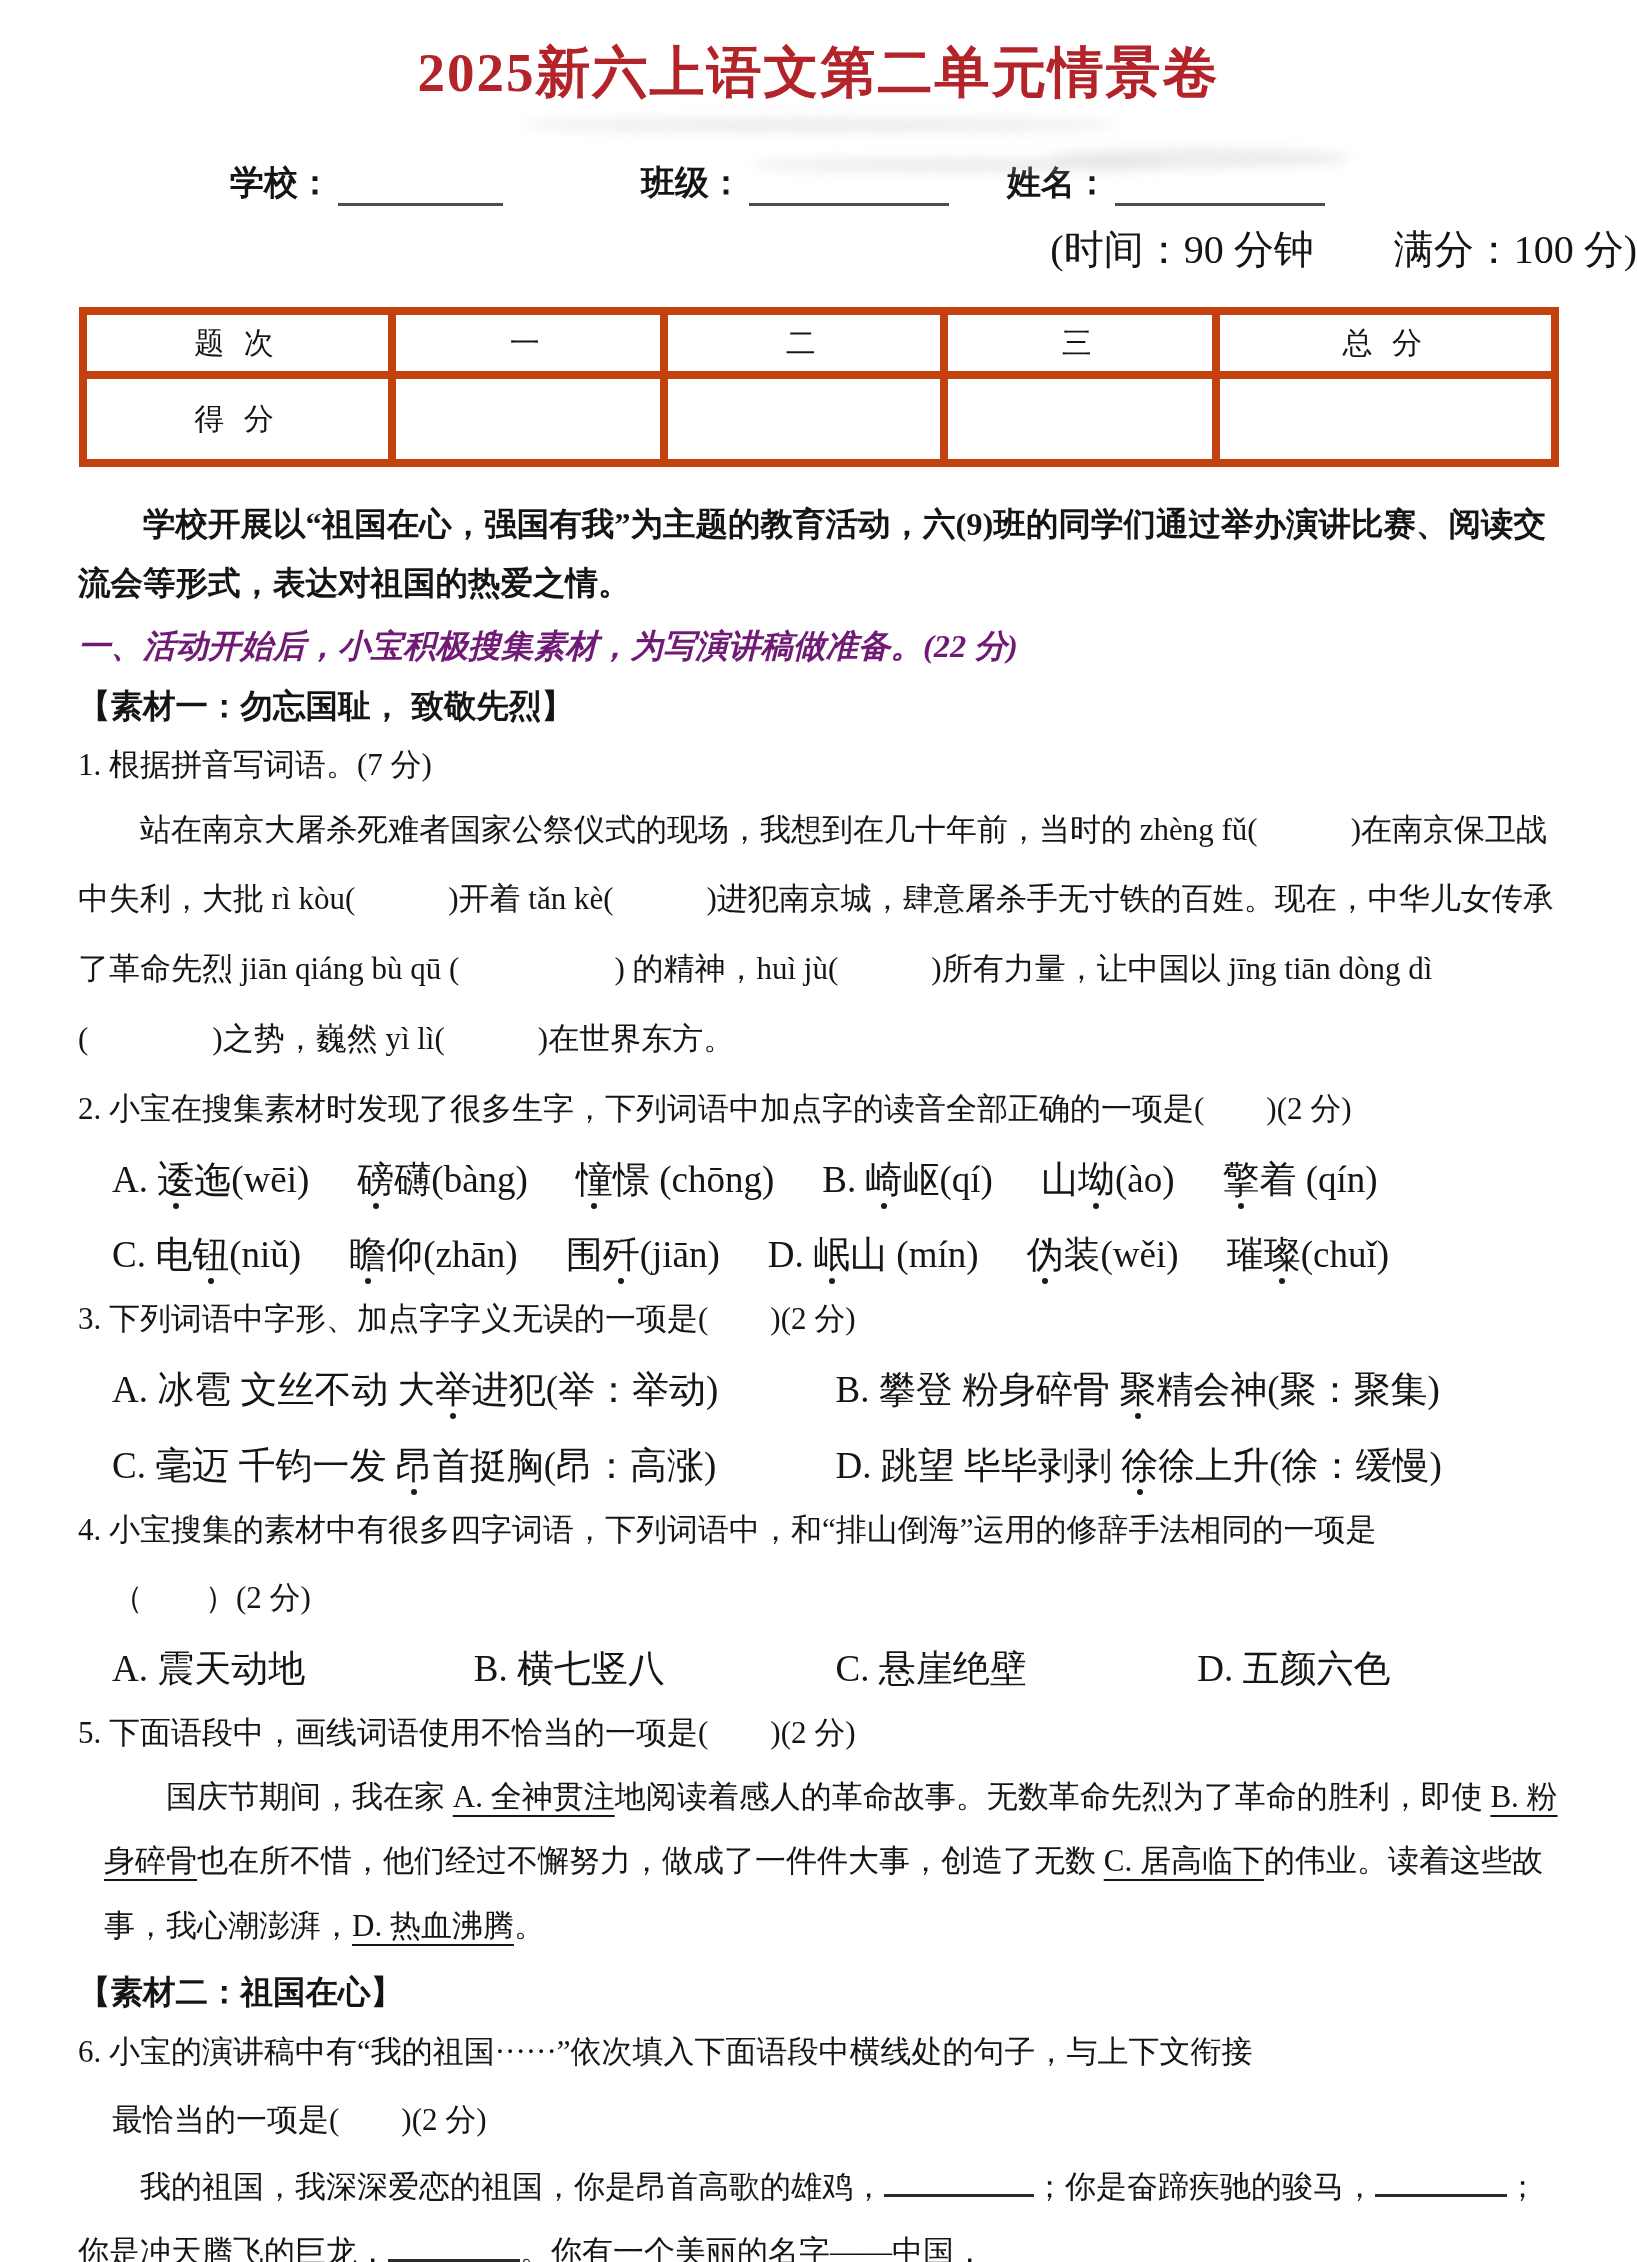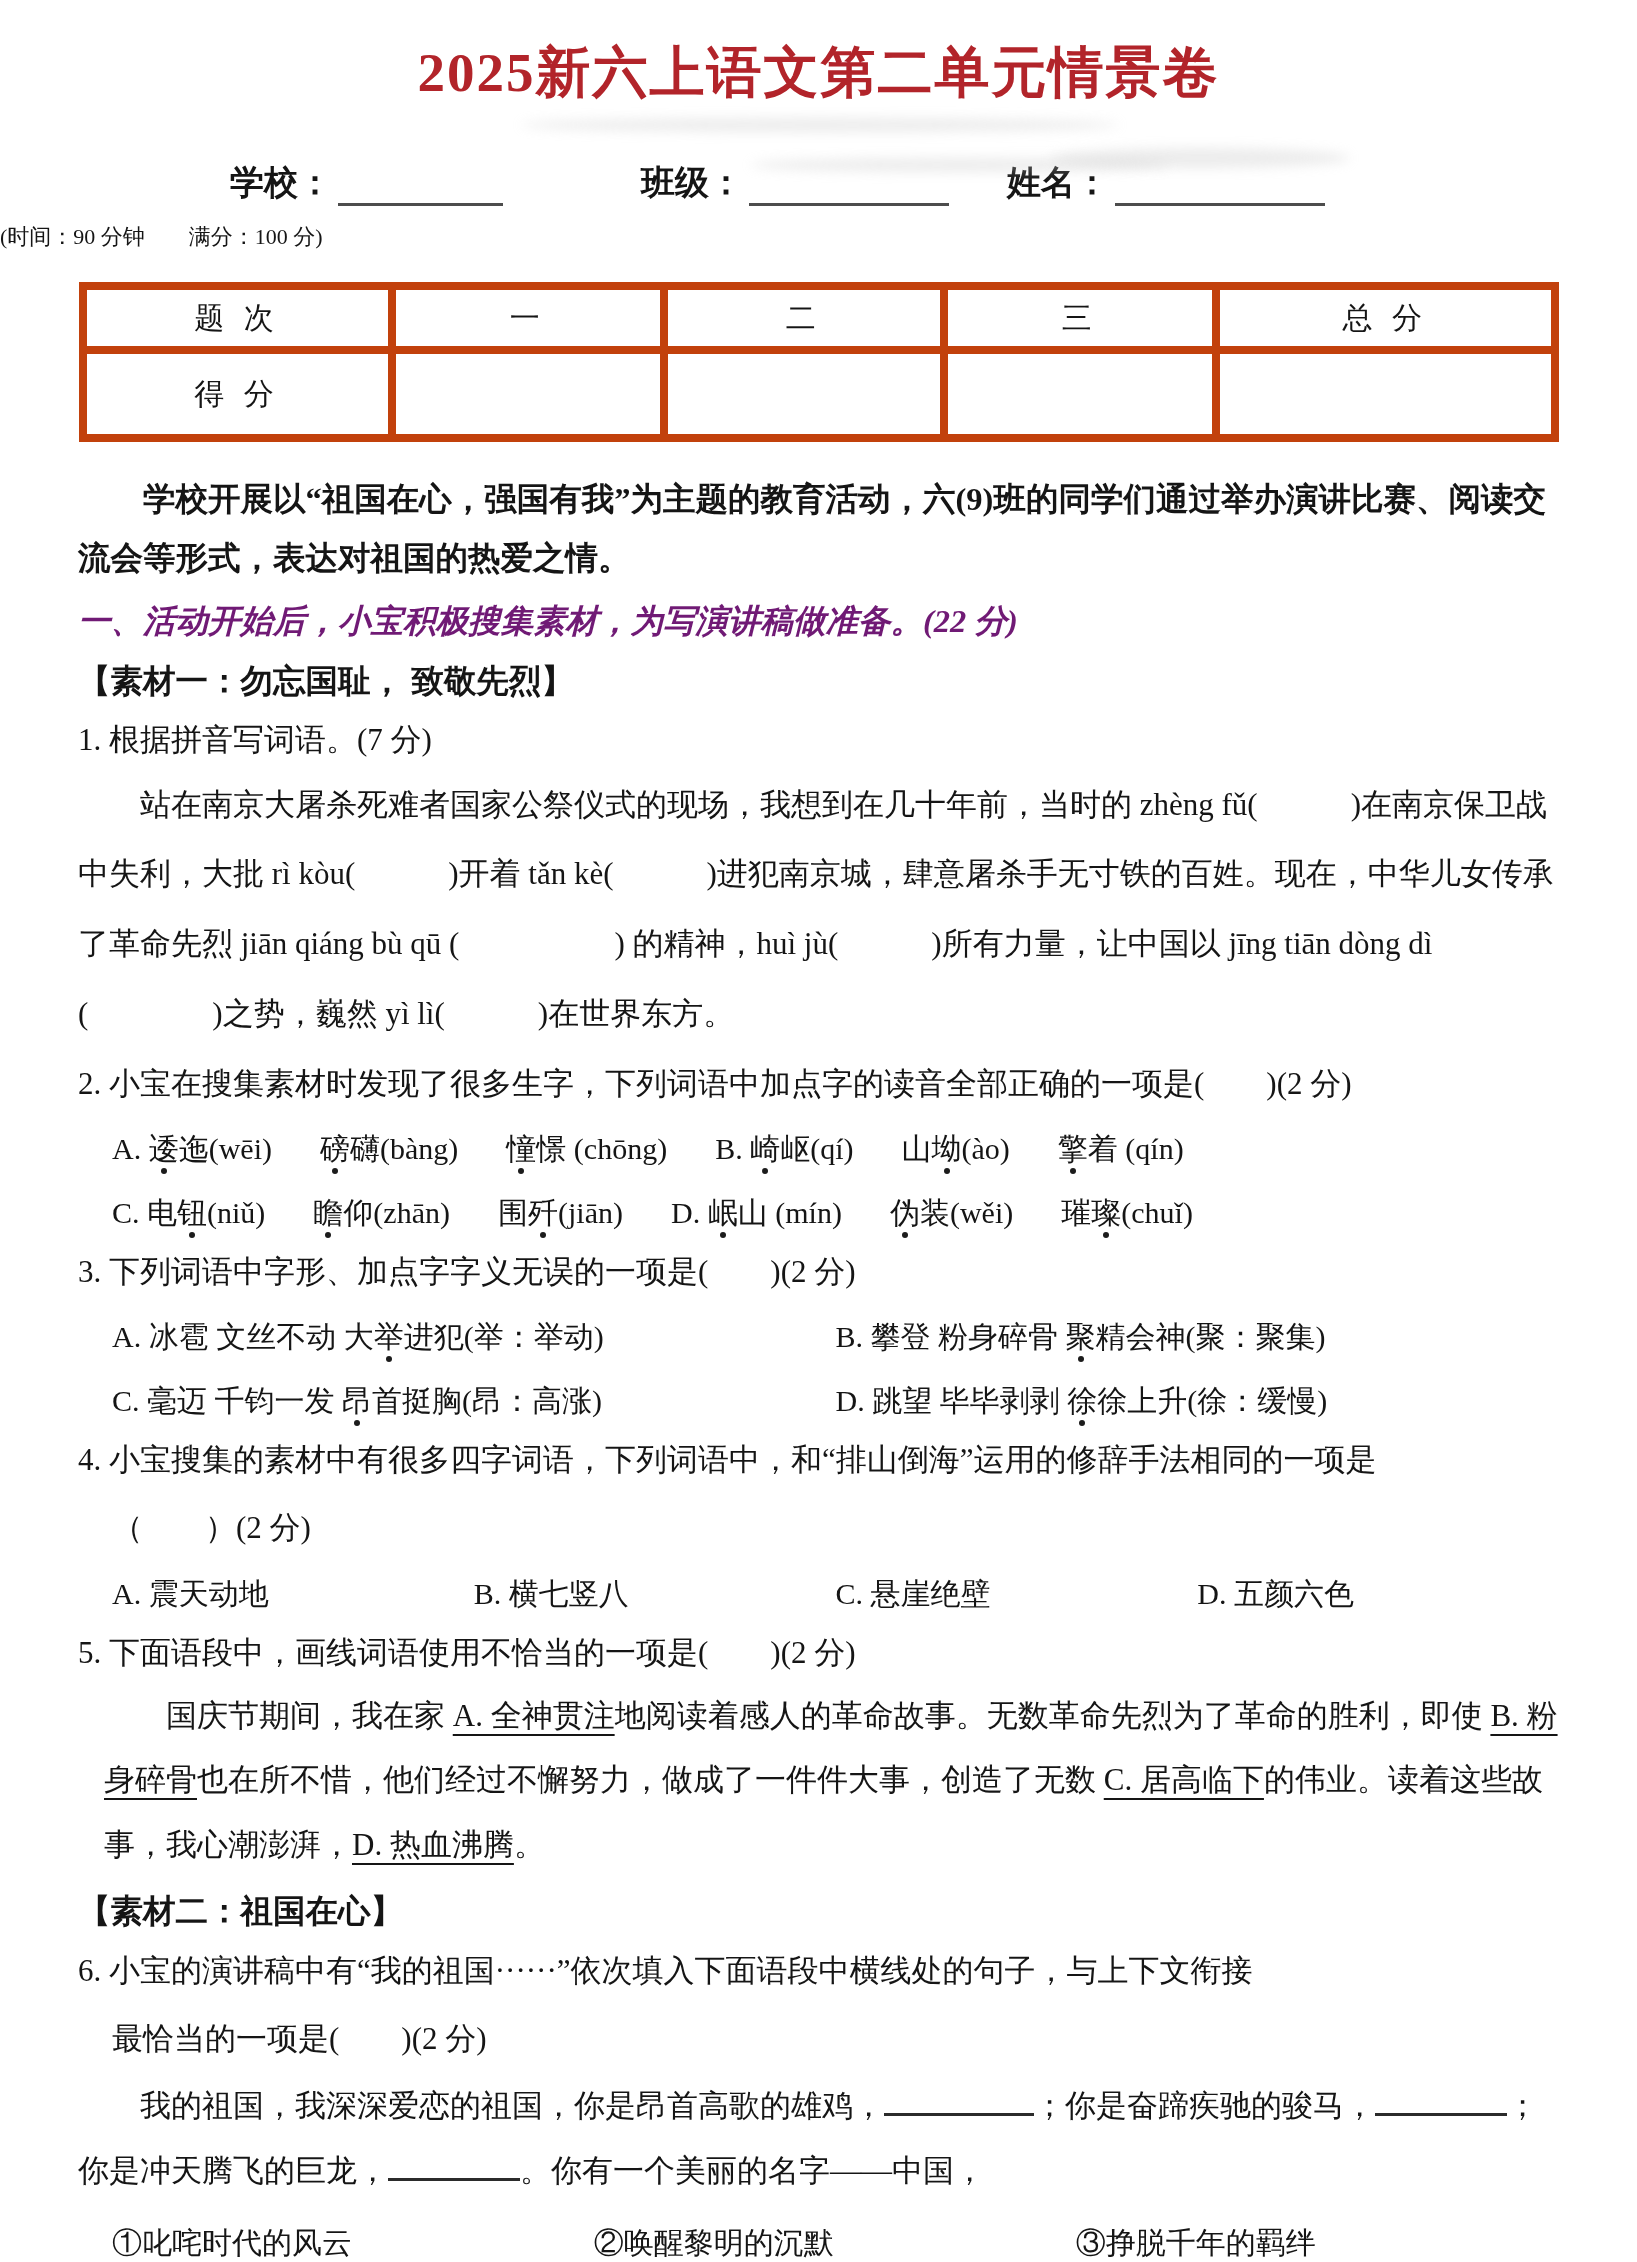--- a/index.html
+++ b/index.html
@@ -20,21 +20,21 @@
   .info-row {
     display:flex; align-items:flex-end;
     margin:50px 0 0 230px; font-size:34px; font-weight:700;
   }
   .write-line { display:inline-block; border-bottom:3px solid #4d4d4d; height:36px; margin-left:6px; }
   .w1 { width:165px; }
   .w2 { width:200px; }
   .w3 { width:210px; }
   .ml1 { margin-left:138px; }
   .ml2 { margin-left:58px; }
-  .meta { margin-top:16px; text-align:left; font-size:22px; }
+  .meta { margin-top:16px; text-align:right; font-size:40px; }
 
   table.score { width:1480px; margin:30px auto 0 auto; border-collapse:collapse; }
   table.score td {
     border:8px solid #c2410c; text-align:center; vertical-align:middle;
     font-size:30px; letter-spacing:6px;
   }
   tr.hd td { height:54px; }
   tr.sc td { height:78px; }
   .c0 { width:21%; } .c1 { width:18.5%; } .c2 { width:19%; } .c3 { width:18.5%; } .c4 { width:23%; }
 
@@ -42,21 +42,21 @@
   .sec-head { margin:8px 78px 8px 78px; font-size:32.5px; font-weight:700; color:#701a75; line-height:1.55;font-style:italic; }
   .material { margin:10px 78px 0 78px; font-size:32.5px; font-weight:800; line-height:1.5; }
 
   .q { margin:10px 78px 0 78px; font-size:31px; line-height:1.62; }
   .indent { margin-left:112px; margin-top:18px; }
   .passage { margin:4px 78px 0 78px; font-size:31px; }
   .p-tall { line-height:2.25; text-indent:2em; }
   .q5p { margin-left:104px; line-height:2.08; text-indent:2em; margin-top:6px; }
   .q6p { line-height:2.08; text-indent:2em; margin-top:10px; }
 
-  .optrow { display:flex; margin:16px 78px 0 112px; font-size:30px; line-height:1.6; }
+  .optrow { display:flex; margin:16px 78px 0 112px; font-size:37px; line-height:1.6; }
   .gapped { gap:48px; }
   .half > span { width:50%; }
   .four > span { width:25%; }
   .three > span { width:33.3%; }
 
   .du { position:relative; }
   .du::after {
     content:""; position:absolute; left:50%; bottom:-9px;
     width:6px; height:6px; margin-left:-3px; border-radius:50%; background:#1c1c1c;
   }

